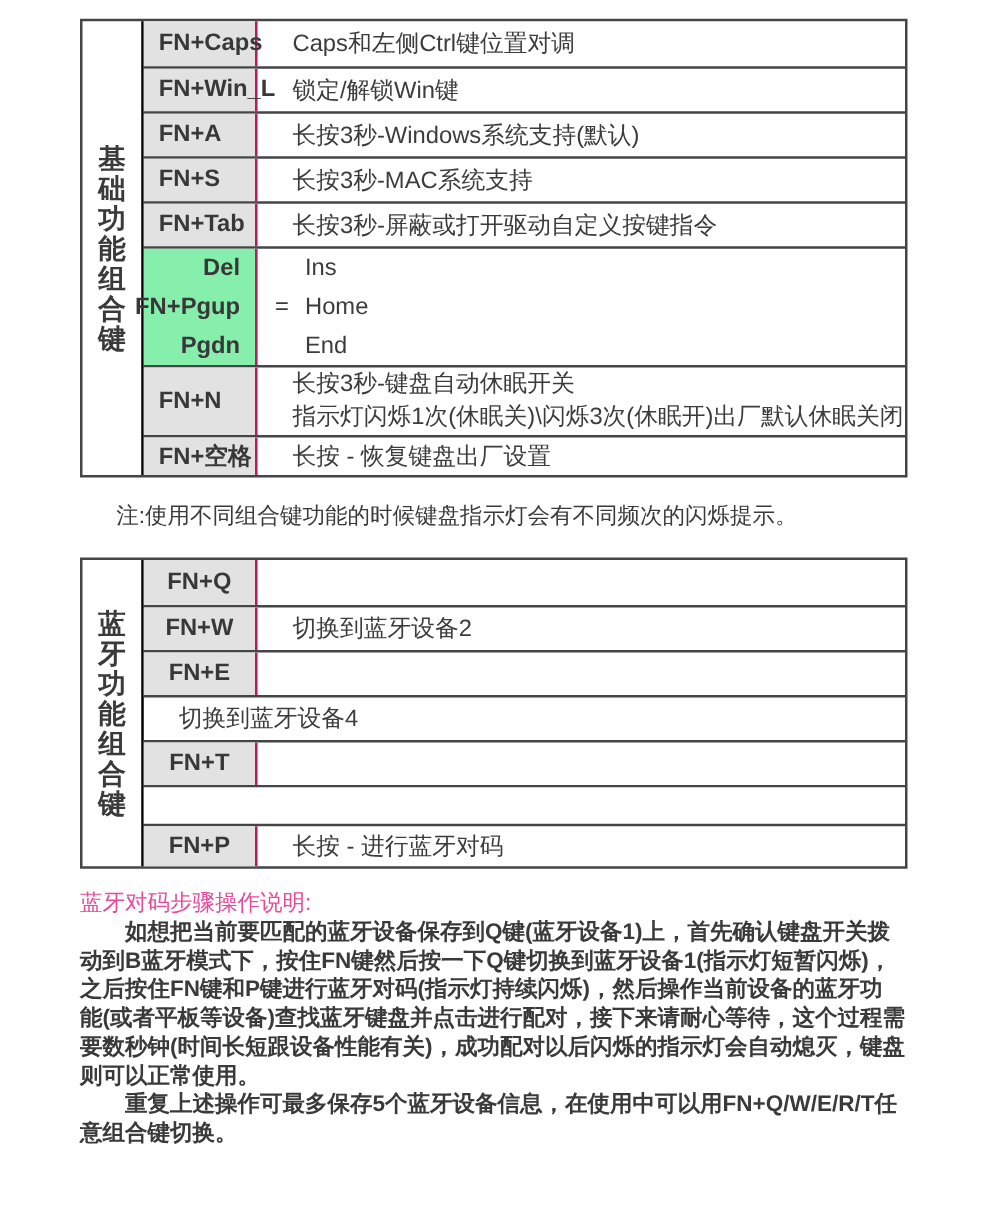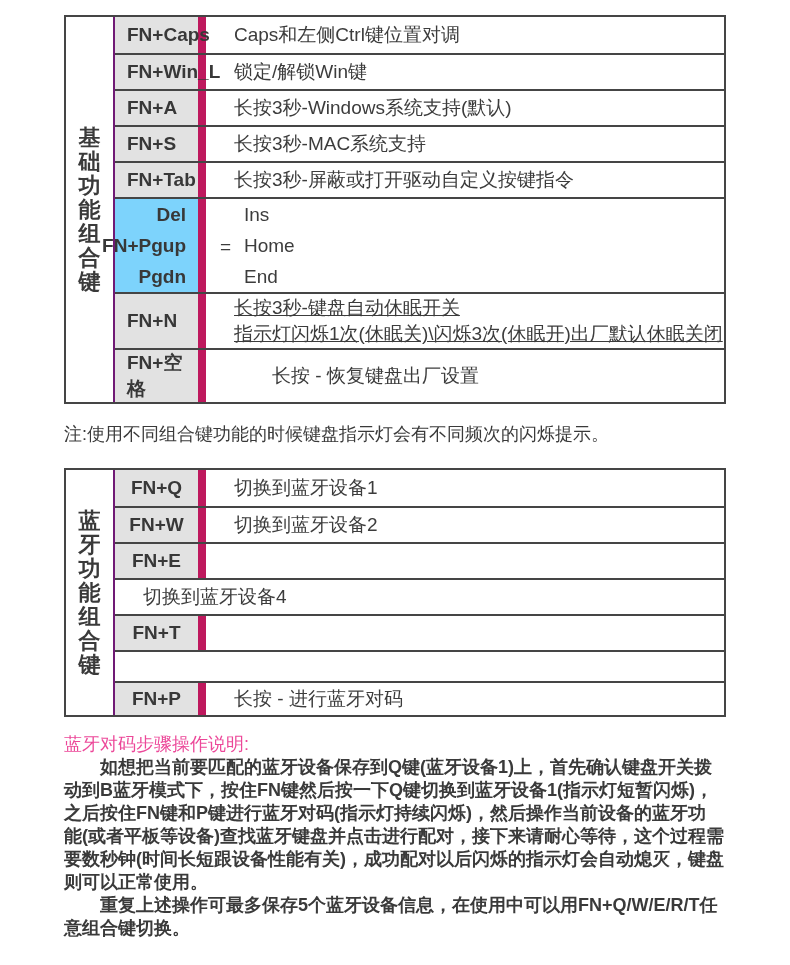--- a/index.html
+++ b/index.html
@@ -15,21 +15,21 @@
 
   
   .combo-table {
     border: 2px solid #454545;
     display: flex;
     width: 662px;
     background: #ffffff;
   }
   .vlabel-cell {
     width: 49px;
-    border-right: 2px solid #701a75;
+    border-right: 2px solid #000000;
     display: flex;
     align-items: center;
     justify-content: center;
     flex-shrink: 0;
   }
   .vlabel {
     width: 24px;
     font-size: 22px;
     line-height: 24px;
     text-align: center;
@@ -37,45 +37,45 @@
     font-weight: 600;
     color: #3a3a3a;
   }
   .rows { flex: 1; display: flex; flex-direction: column; }
   .trow { display: flex; }
   .trow + .trow { border-top: 2px solid #454545; }
 
   .key-cell {
     width: 91px;
     flex-shrink: 0;
-    border-right: 8px solid #be185d;
+    border-right: 2px solid #be185d;
     background: #e2e2e2;
     display: flex;
     align-items: center;
     padding-left: 12px;
     font-size: 19px;
     font-weight: 600;
     color: #383838;
   }
   .key-cell.centered { justify-content: center; padding-left: 0; }
-  .key-cell.white { background: #7dd3fc; }
+  .key-cell.white { background: #86efac; }
 
   .desc-cell {
     flex: 1;
     display: flex;
     align-items: center;
     padding-left: 28px;
     font-size: 19px;
     color: #3c3c3c;
   }
 
   .h-std   { min-height: 36px; }
   .h-map   { min-height: 93px; }
   .h-sleep { min-height: 56px; }
-  .h-reset { min-height: 32px; gap: 38px; }
+  .h-reset { min-height: 32px; }
   .h-empty { min-height: 31px; }
   .h-pair  { min-height: 34px; }
 
   
   .map-keys {
     flex-direction: column;
     align-items: flex-end;
     justify-content: center;
     padding-left: 0;
     padding-right: 12px;
@@ -101,31 +101,31 @@
     color: #3c3c3c;
   }
 
   
   .sleep-desc {
     flex-direction: column;
     align-items: flex-start;
     justify-content: center;
     line-height: 26px;
     white-space: pre-line;
-    text-decoration: underline;
   }
 
   .empty-merged { flex: 1; background: #ffffff; }
 
   
   .note {
     margin-top: 18px;
     font-size: 18px;
     line-height: 24px;
     color: #3a3a3a;
+    margin-left: 29px;
   }
   .bt-table { margin-top: 22px; }
 
   .instructions { margin-top: 16px; }
   .instructions-title {
     font-size: 18px;
     line-height: 23px;
     color: #ec4899;
   }
   .instructions-body {
@@ -199,21 +199,20 @@
 <div class="note">注:使用不同组合键功能的时候键盘指示灯会有不同频次的闪烁提示。</div>
 
 <div class="combo-table bt-table">
   <div class="vlabel-cell">
     <div class="vlabel">蓝牙功能组合键</div>
   </div>
   <div class="rows">
 
     <div class="trow h-std">
       <div class="key-cell centered">FN+Q</div>
-      <div class="desc-cell">切换到蓝牙设备1</div>
     </div>
 
     <div class="trow h-std">
       <div class="key-cell centered">FN+W</div>
       <div class="desc-cell">切换到蓝牙设备2</div>
     </div>
 
     <div class="trow h-std">
       <div class="key-cell centered">FN+E</div>
     </div>

